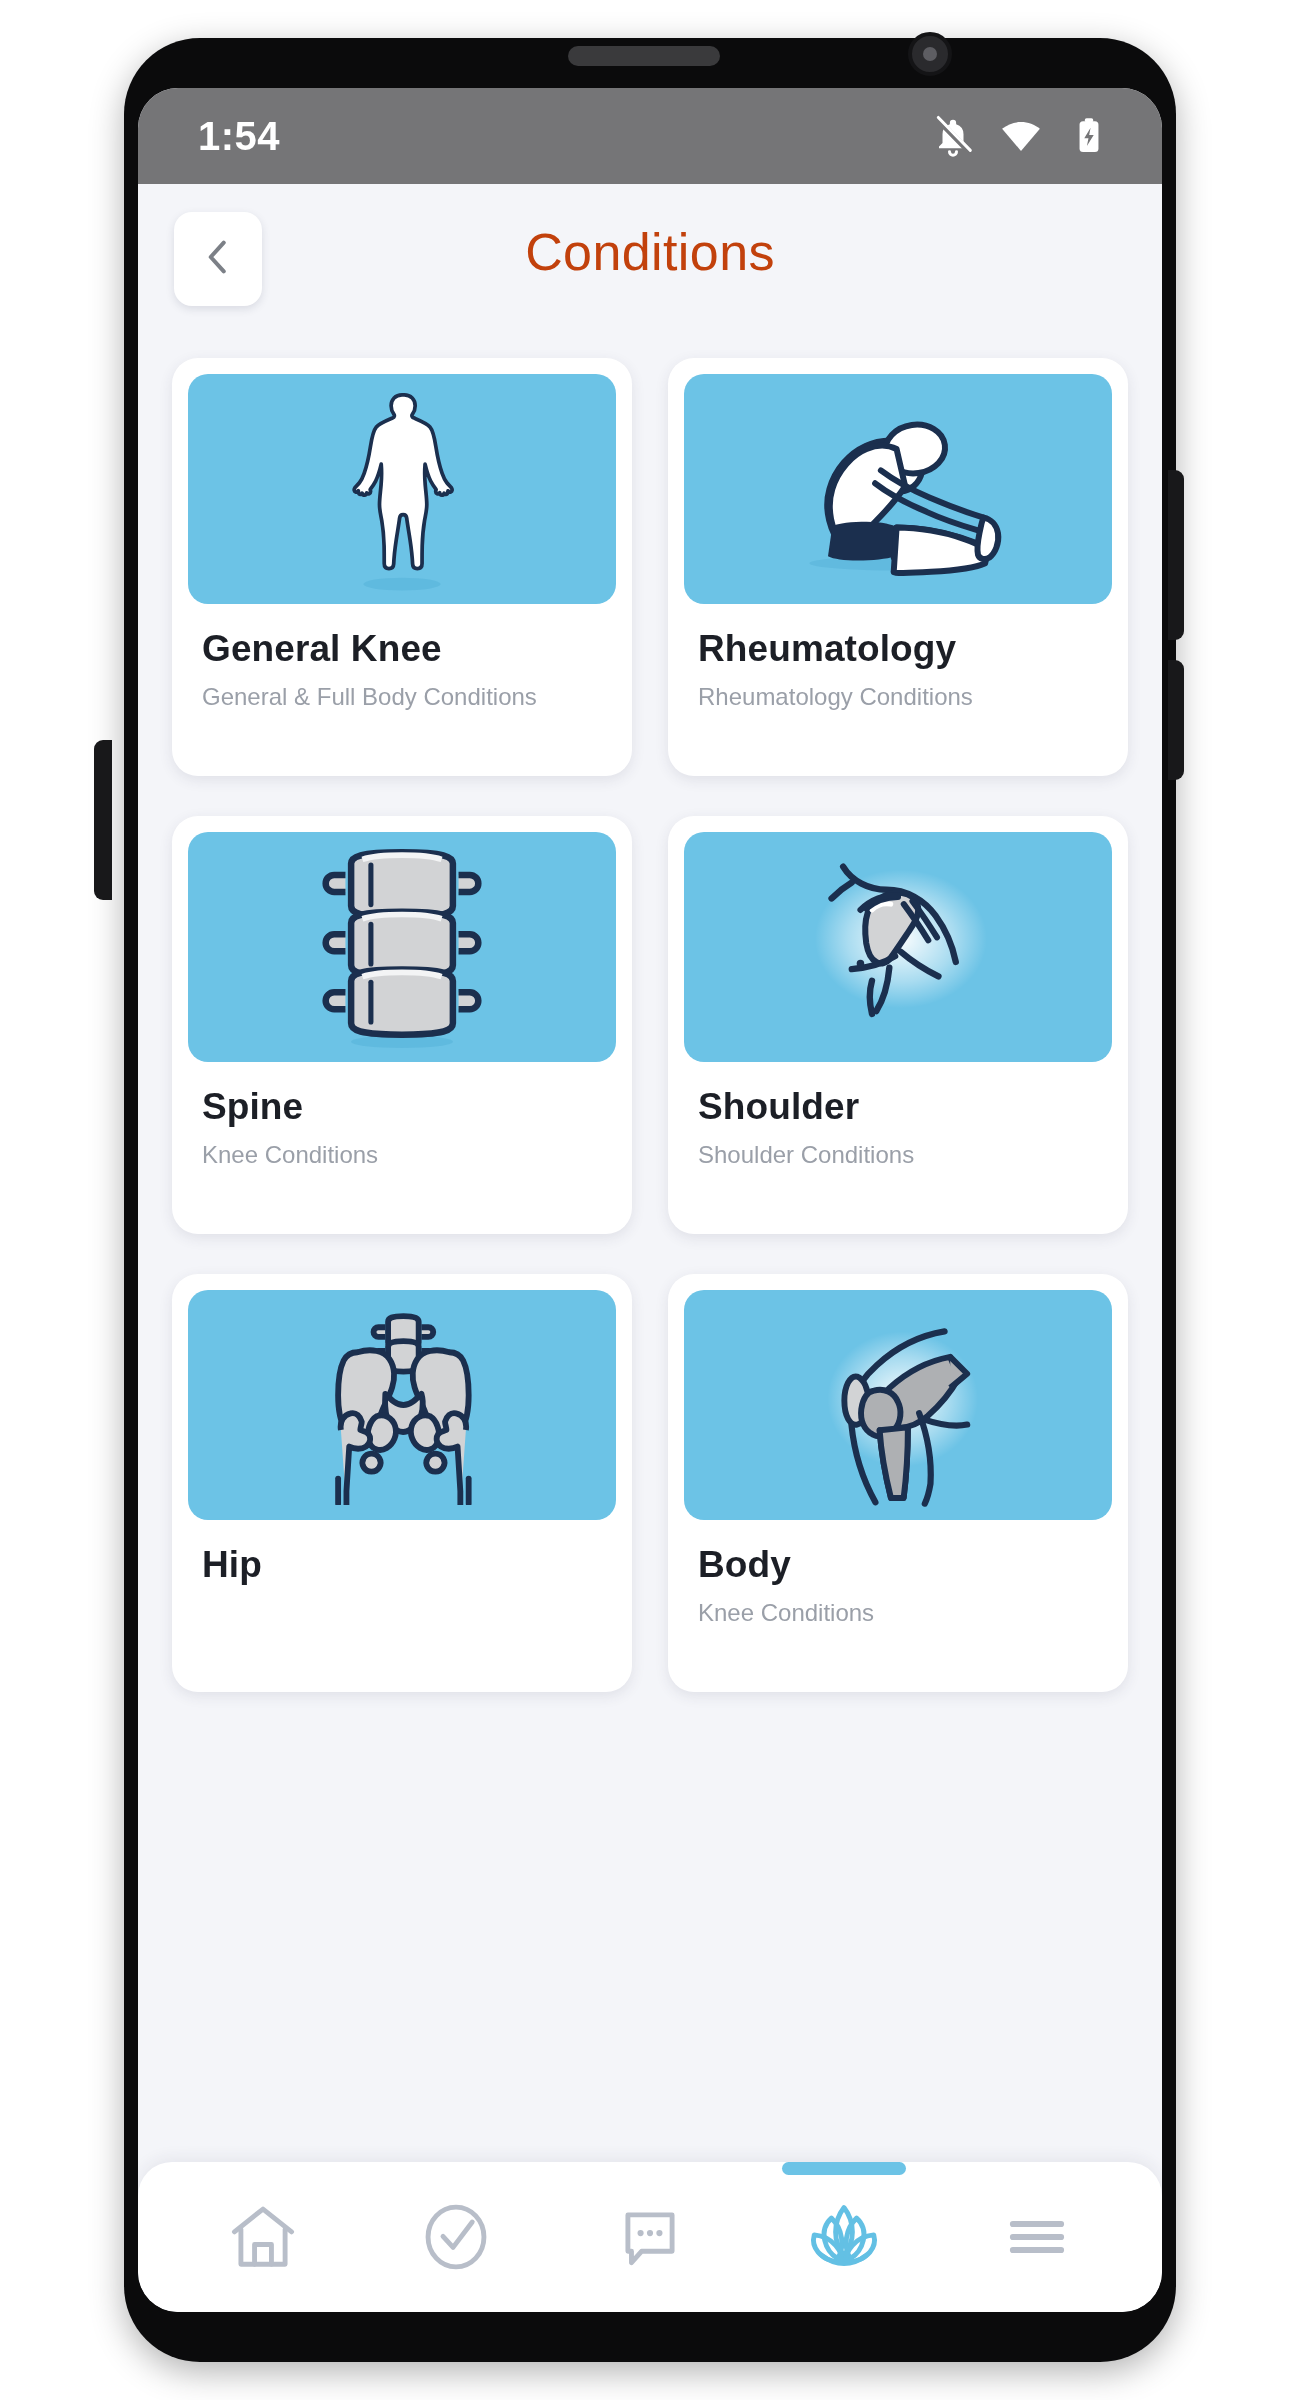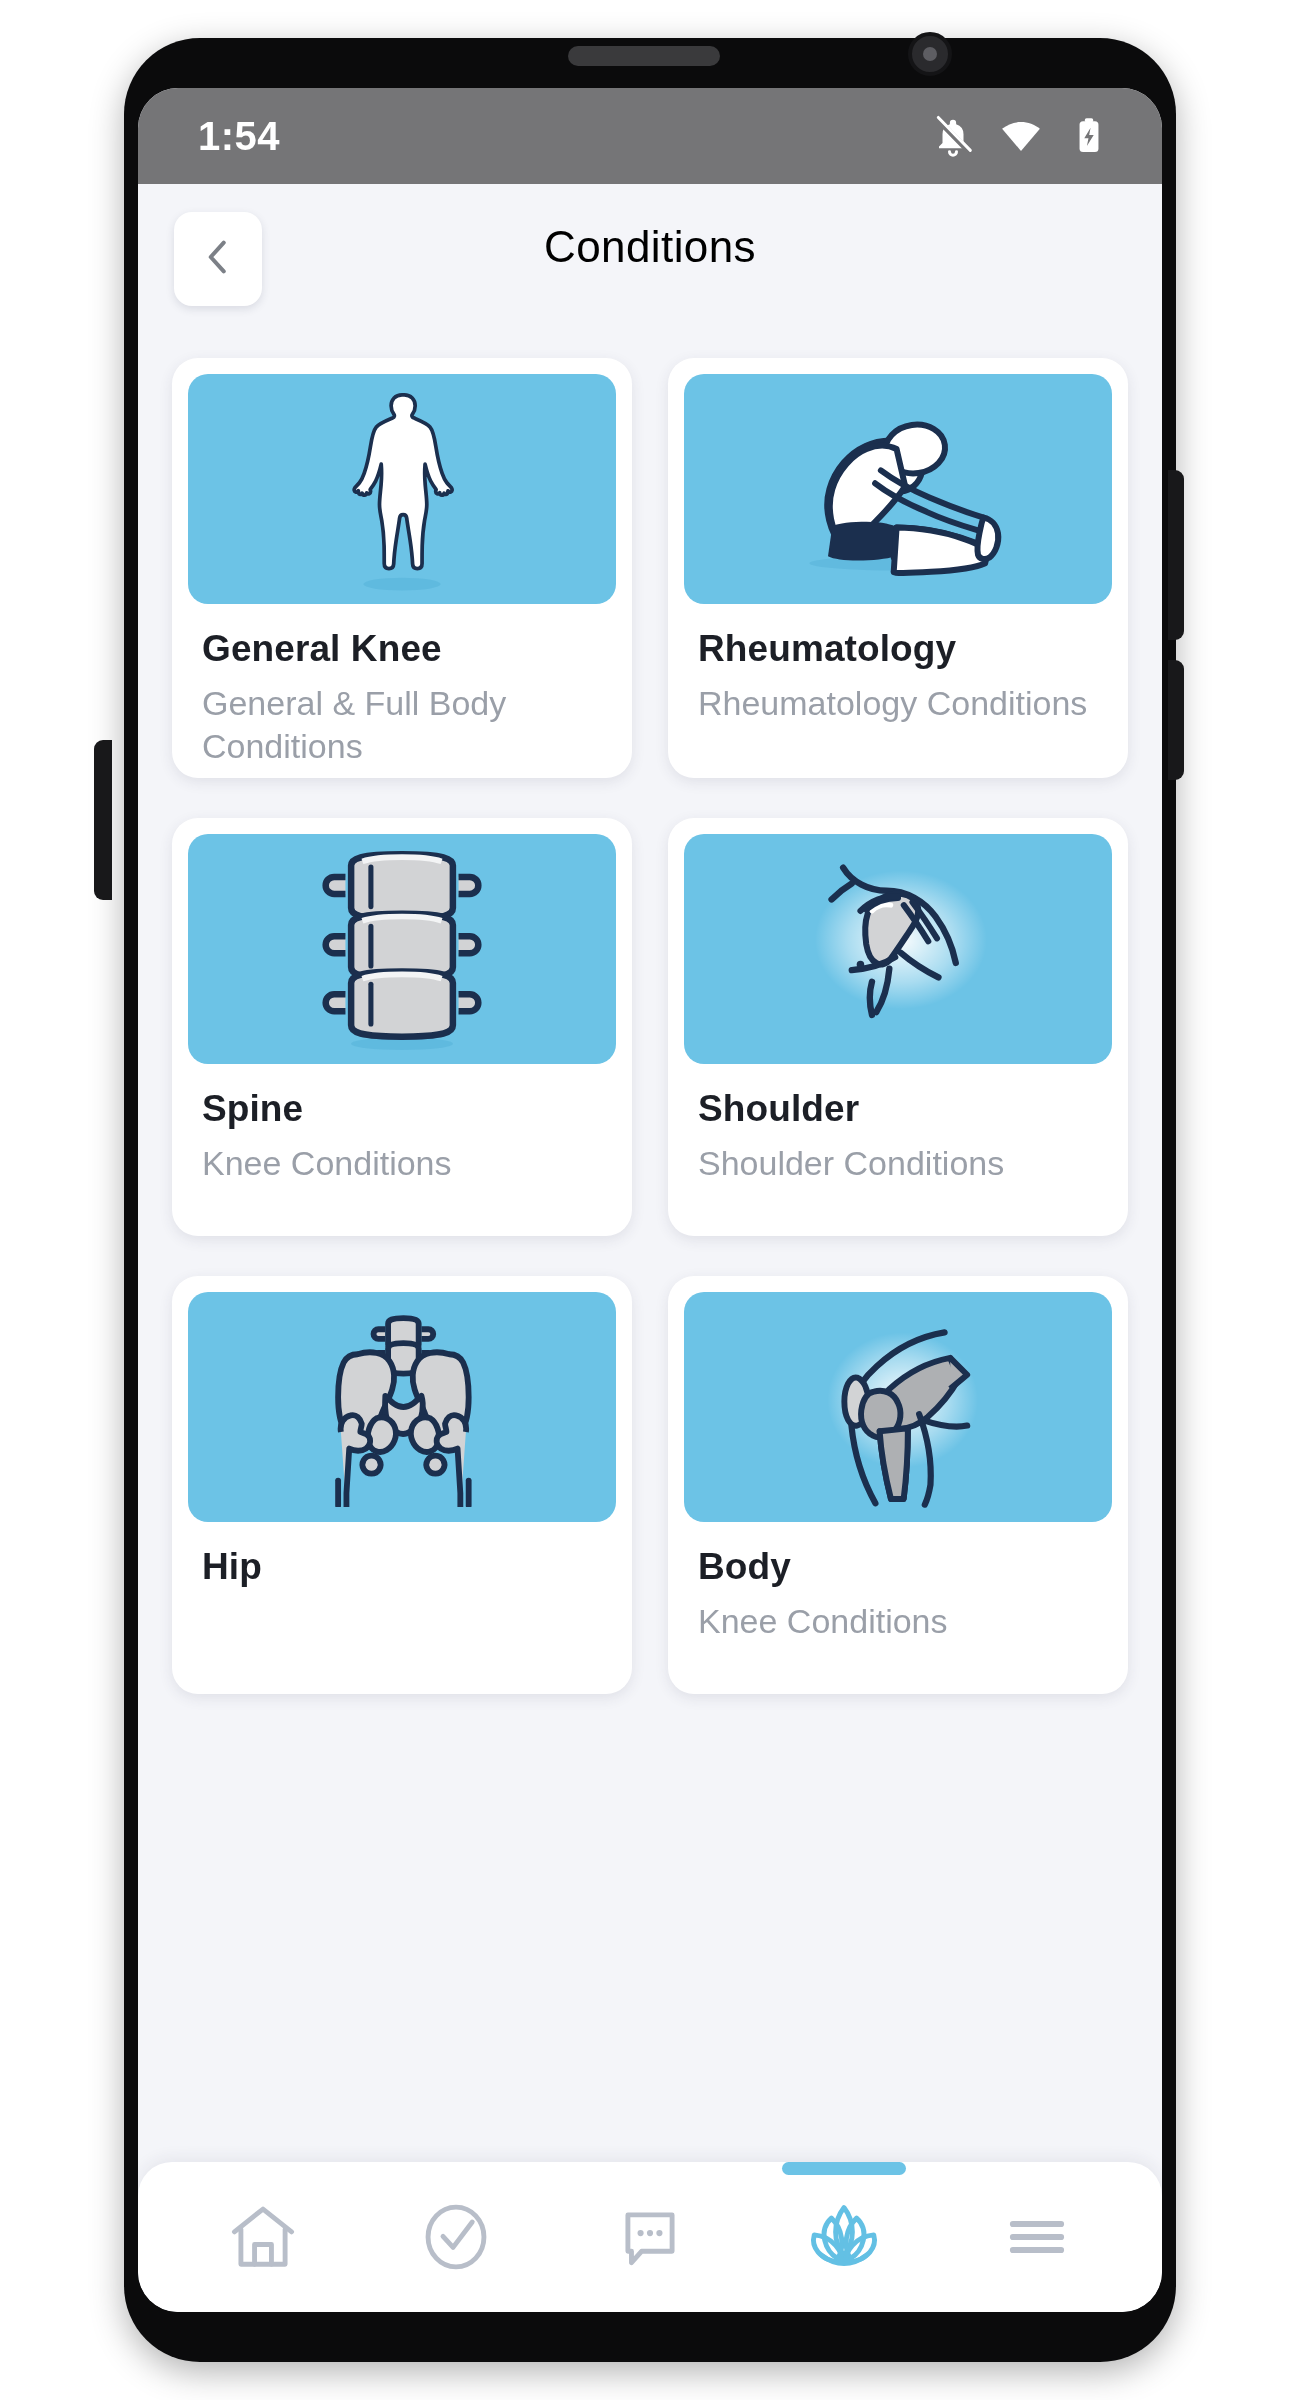--- a/index.html
+++ b/index.html
@@ -128,23 +128,23 @@
     display: flex;
     align-items: center;
     justify-content: center;
     cursor: pointer;
   }
   .page-title {
     position: absolute;
     left: 0; right: 0;
     top: 38px;
     text-align: center;
-    font-size: 44px;
+    font-size: 52px;
     font-weight: 500;
-    color: #000000;
+    color: #c2410c;
     letter-spacing: 0.4px;
   }
 
   
   .grid {
     padding: 14px 34px 0 34px;
     display: grid;
     grid-template-columns: 1fr 1fr;
     column-gap: 36px;
     row-gap: 40px;
@@ -171,21 +171,21 @@
   .card-thumb svg { display: block; }
   .card-title {
     margin: 24px 0 0 14px;
     font-size: 37px;
     font-weight: 700;
     color: #1c1f26;
     letter-spacing: 0.1px;
   }
   .card-sub {
     margin: 12px 14px 0 14px;
-    font-size: 34px;
+    font-size: 24px;
     font-weight: 400;
     color: #9a9fa8;
     line-height: 1.26;
   }
 
   
   .bottom-nav {
     position: absolute;
     left: 0; right: 0; bottom: 0;
     height: 150px;

